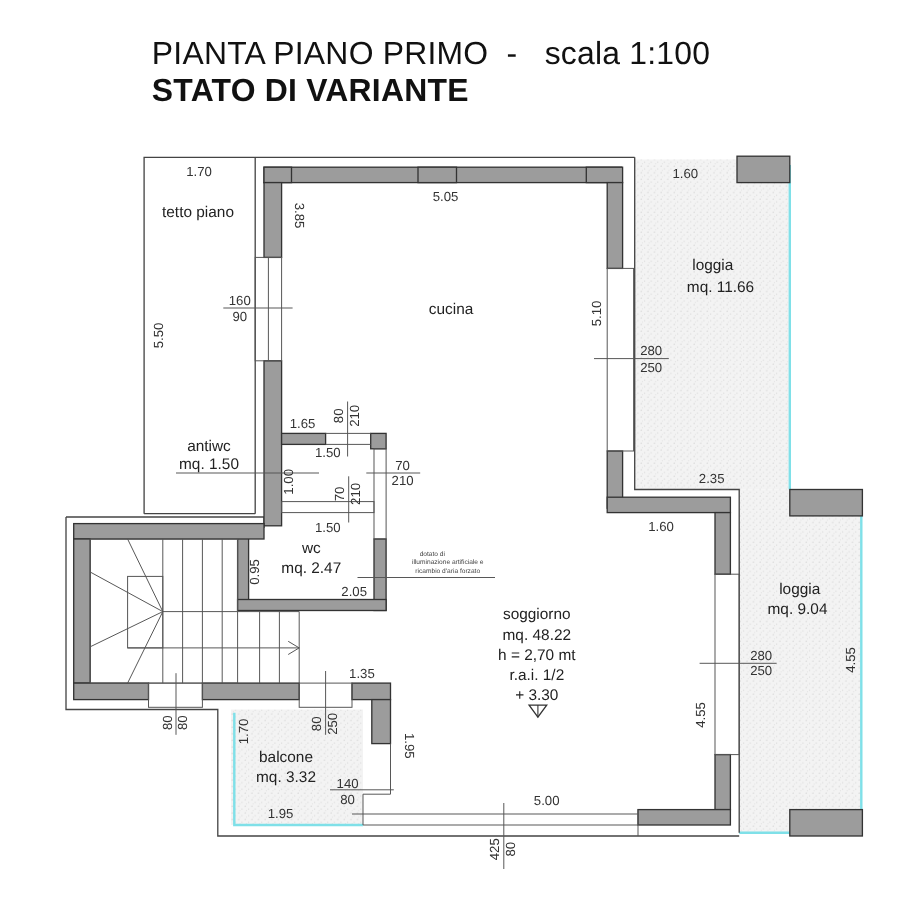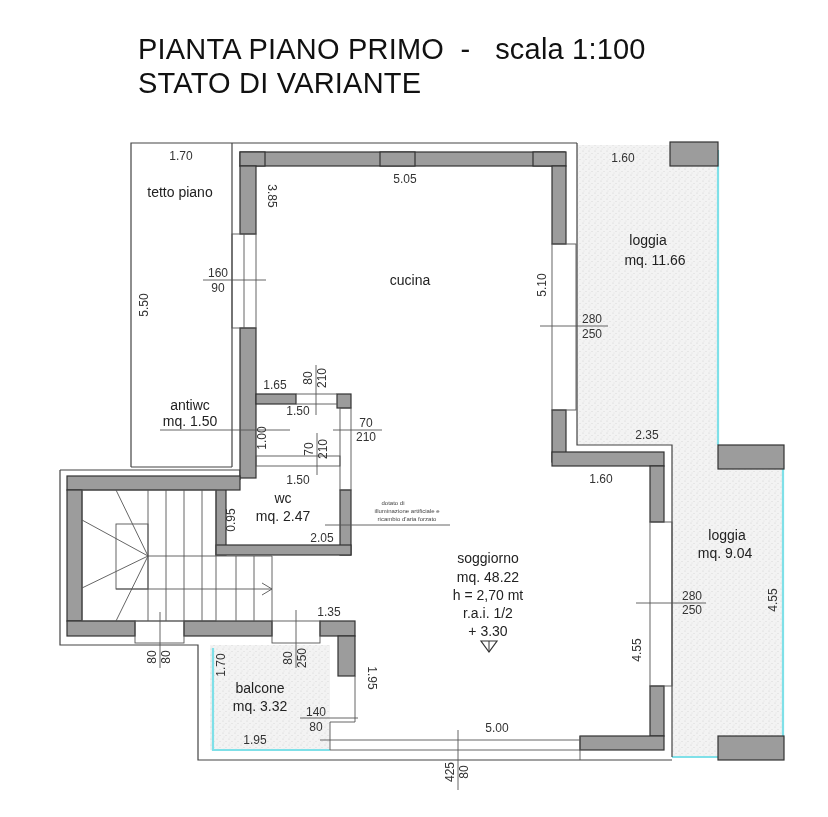--- a/index.html
+++ b/index.html
@@ -1,19 +1,19 @@
 <!DOCTYPE html>
 <html><head>
 <meta charset="utf-8">
 <style>
   html, body { margin:0; padding:0; background:#ffffff; }
   body { width:828px; height:817px; position:relative; overflow:hidden; font-family:"Liberation Sans", sans-serif; }
   .title { position:absolute; left:138px; font-size:29px; color:#111; letter-spacing:0.2px; white-space:pre; }
   #t1 { top:33px; }
-  #t2 { top:67px; }
+  #t2 { top:67px;font-weight:bold; }
   svg { position:absolute; left:0; top:0; }
   .wall { fill:#9c9c9c; stroke:#333; stroke-width:1.2; }
   .ln { fill:none; stroke:#444; stroke-width:1.2; }
   .thin { fill:none; stroke:#555; stroke-width:0.9; }
   .cyan { fill:none; stroke:#7fe0e8; stroke-width:2.2; }
   .dim { font-family:"Liberation Sans", sans-serif; fill:#333; font-size:12px; }
   .room { font-family:"Liberation Sans", sans-serif; fill:#222; font-size:14px; }
   .tiny { font-family:"Liberation Sans", sans-serif; fill:#444; font-size:6px; }
 </style>
 </head>

